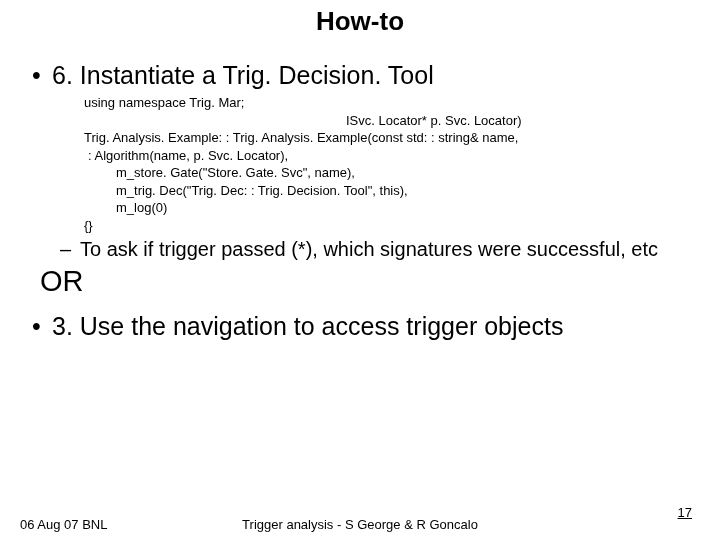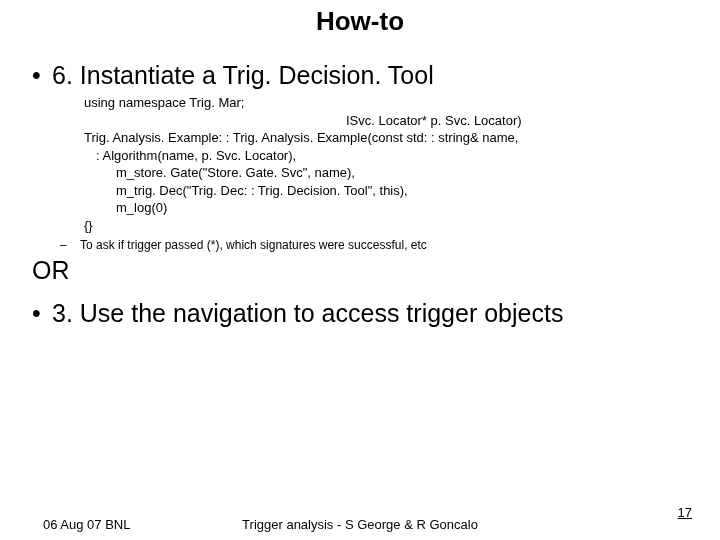--- a/index.html
+++ b/index.html
@@ -2,30 +2,30 @@
 <html><head>
 <meta charset="utf-8">
 <style>
   * { margin: 0; padding: 0; box-sizing: border-box; }
   html, body { width: 720px; height: 540px; background: #fff; font-family: Arial, Helvetica, sans-serif; color: #000; }
   .slide { width: 720px; height: 540px; position: relative; padding: 0; }
   .title { font-size: 26px; font-weight: bold; text-align: center; margin-top: 6px; }
   .content { padding: 10px 28px 0 28px; }
   .bullet1 { font-size: 25px; margin: 14px 0 4px 0; padding-left: 24px; position: relative; }
   .bullet1::before { content: "•"; position: absolute; left: 4px; top: 0; }
-  .sub { font-size: 12px; margin: 4px 0 4px 32px; padding-left: 20px; position: relative; }
+  .sub { font-size: 20px; margin: 4px 0 4px 32px; padding-left: 20px; position: relative; }
   .sub::before { content: "–"; position: absolute; left: 0; top: 0; }
-  .or { font-size: 25px; margin: 4px 0 0 4px; }
+  .or { font-size: 29px; margin: 4px 0 0 12px; }
   .code-block { margin: 2px 0 4px 56px; }
   .code { font-size: 13px; font-family: Arial, Helvetica, sans-serif; line-height: 1.35; white-space: pre; color: #000; }
-  .code.indent1 { margin-left: 12px; }
+  .code.indent1 { margin-left: 4px; }
   .code.indent2 { margin-left: 32px; }
   .code.indent-wide { margin-left: 262px; }
   .footer { position: absolute; bottom: 14px; left: 0; width: 720px; font-size: 13px; }
-  .footer-left { position: absolute; left: 43px; }
+  .footer-left { position: absolute; left: 20px; }
   .footer-center { width: 100%; text-align: center; }
   .footer-right { position: absolute; right: 28px; bottom: 12px; text-decoration: underline; }
 </style>
 </head>
 <body>
 
 <div class="slide">
   <div class="title">How-to</div>
 
   <div class="content">

